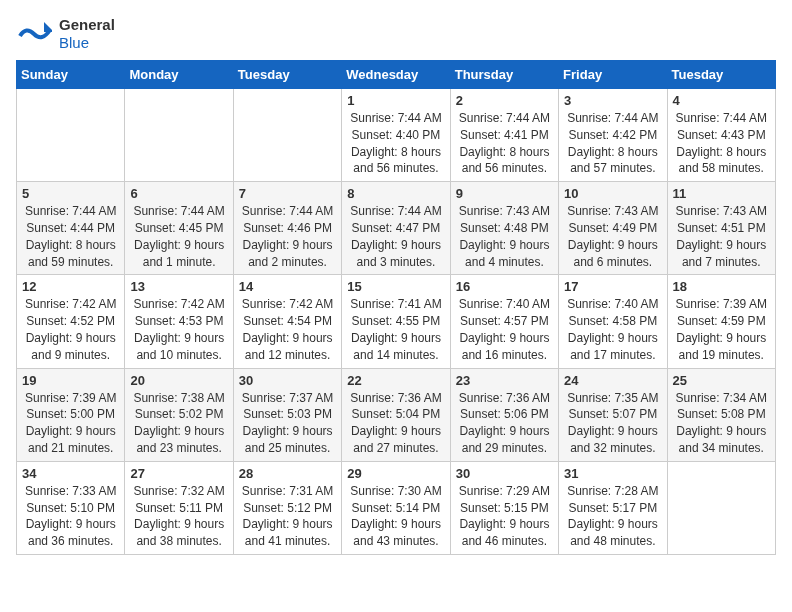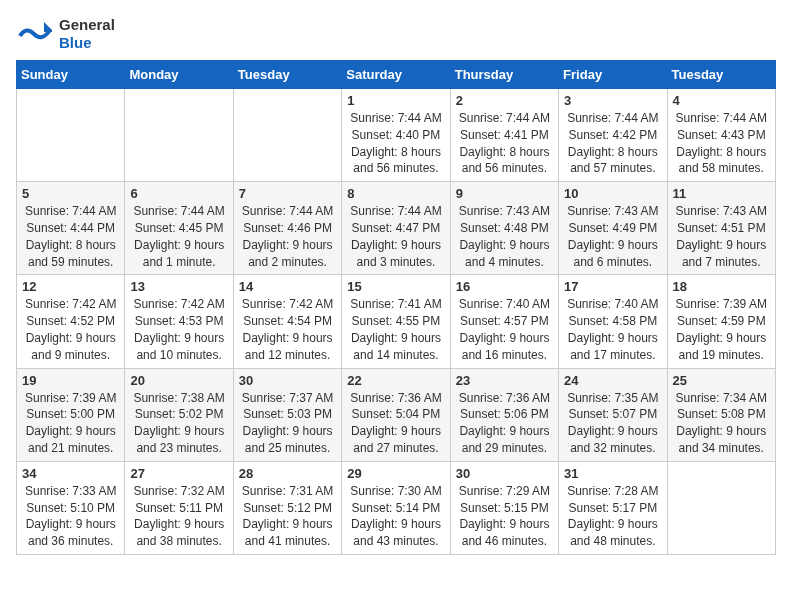--- a/index.html
+++ b/index.html
@@ -93,36 +93,36 @@
 <div class="page">
   <div class="header">
     <div class="logo">
         <svg width="36" height="36" viewBox="0 0 36 36">
           <rect x="0" y="0" width="36" height="36" fill="none"></rect>
           <path d="M4 20 Q10 10 18 18 Q26 26 34 14" stroke="#1565c0" stroke-width="4" fill="none"></path>
           <polygon points="28,6 38,16 28,16" fill="#1565c0"></polygon>
         </svg>
         <div style="line-height: 1.2; margin-left: 3px;">
           <div style="font-size: 15px; font-weight: bold; color: rgb(51, 51, 51);">General</div>
-          <div style="font-size: 15px; font-weight: bold; color: rgb(21, 101, 192);">Blue</div>
+          <div style="font-size: 15px; font-weight: normal; color: rgb(21, 101, 192);">Blue</div>
         </div>
       </div>
     <div class="title-block">
       <div class="calendar-title"></div>
       <div class="calendar-subtitle"></div>
     </div>
   </div>
 
   <table class="calendar">
     <thead>
       <tr>
       <th>Sunday</th>
           <th>Monday</th>
           <th>Tuesday</th>
-          <th>Saturday</th>
+          <th>Wednesday</th>
           <th>Thursday</th>
           <th>Friday</th>
           <th>Tuesday</th>
         </tr>
     </thead>
     <tbody>
     <tr>
           <td class="empty-cell"></td>
           <td class="empty-cell"></td>
           <td class="empty-cell"></td>

